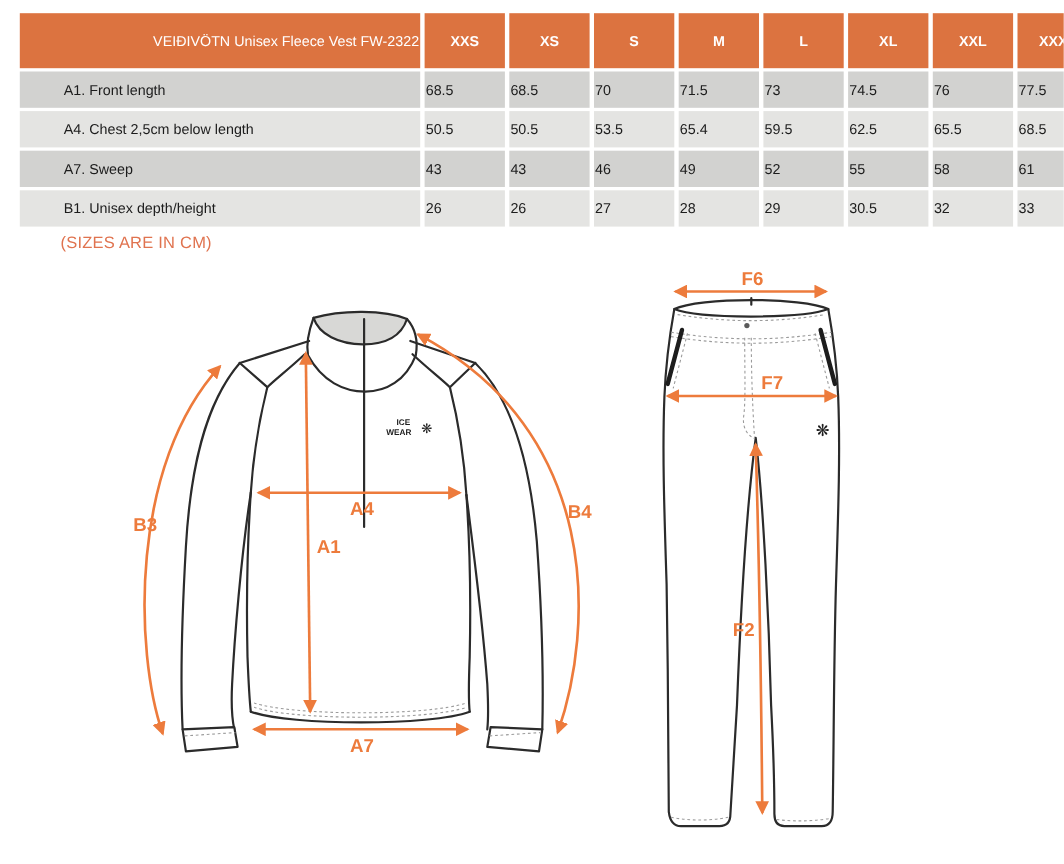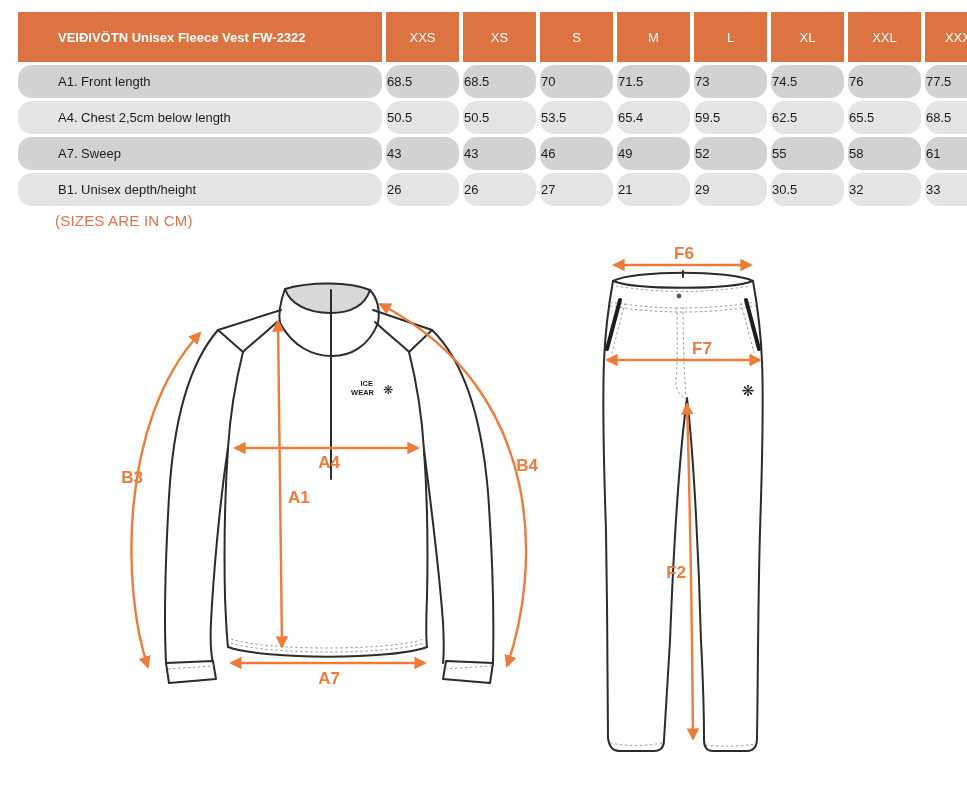--- a/index.html
+++ b/index.html
@@ -16,27 +16,27 @@
     width:967px;height:785px;position:relative;background:#ffffff;
     font-family:"Liberation Sans", sans-serif;overflow:hidden;
   }
   table.size-table{
     position:absolute;left:14px;top:9px;width:933px;
     border-collapse:separate;border-spacing:4px 3px;table-layout:fixed;
     font-size:13px;color:#1c1c1c;
   }
   table.size-table th.title-th{
     width:323px;height:48px;background:var(--header-orange);color:#ffffff;
-    text-align:left;padding-left:40px;font-weight:bold;font-size:13px;
+    text-align:right;padding-left:40px;font-weight:normal;font-size:13px;
   }
   table.size-table th.size-th{
     width:71px;height:48px;background:var(--header-orange);color:#ffffff;
-    text-align:center;font-weight:normal;font-size:13px;
-  }
-  table.size-table td{height:31px;border-radius:14px;}
+    text-align:center;font-weight:bold;font-size:13px;
+  }
+  table.size-table td{height:31px;}
   table.size-table td.label-td{text-align:left;padding-left:40px;}
   table.size-table td.value-td{text-align:left;}
   table.size-table tbody tr:nth-child(odd) td{background:var(--row-dark);}
   table.size-table tbody tr:nth-child(even) td{background:var(--row-light);}
   .note{
     position:absolute;left:55px;top:212px;font-size:15px;
     color:var(--note-orange);letter-spacing:.2px;
   }
   svg.diagram{position:absolute;}
   svg .garment{fill:none;stroke:var(--line-dark);stroke-width:2;stroke-linecap:round;stroke-linejoin:round;}
@@ -99,21 +99,21 @@
         <td class="value-td">52</td>
         <td class="value-td">55</td>
         <td class="value-td">58</td>
         <td class="value-td">61</td>
       </tr>
       <tr>
         <td class="label-td">B1. Unisex depth/height</td>
         <td class="value-td">26</td>
         <td class="value-td">26</td>
         <td class="value-td">27</td>
-        <td class="value-td">21</td>
+        <td class="value-td">28</td>
         <td class="value-td">29</td>
         <td class="value-td">30.5</td>
         <td class="value-td">32</td>
         <td class="value-td">33</td>
       </tr>
     </tbody>
 </table>
 
 <div class="note">(SIZES ARE IN CM)</div>
 

